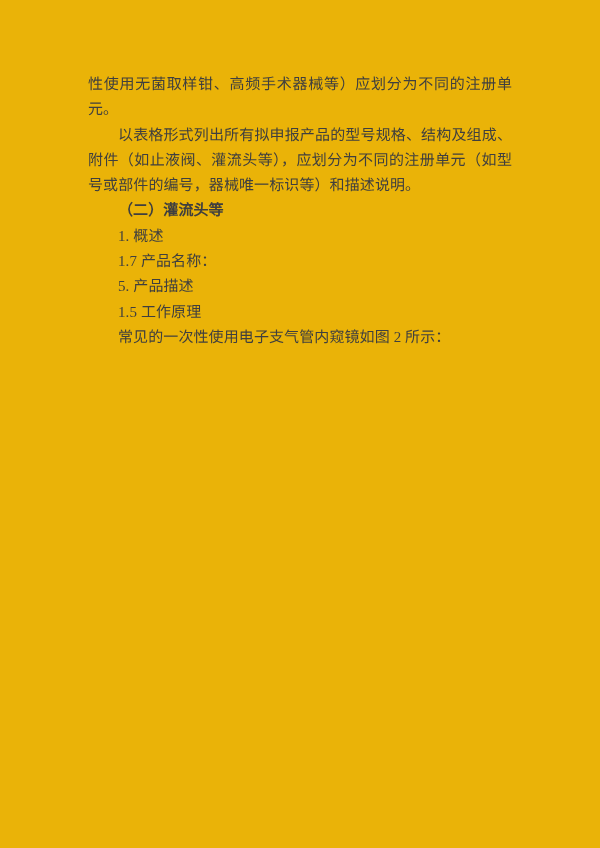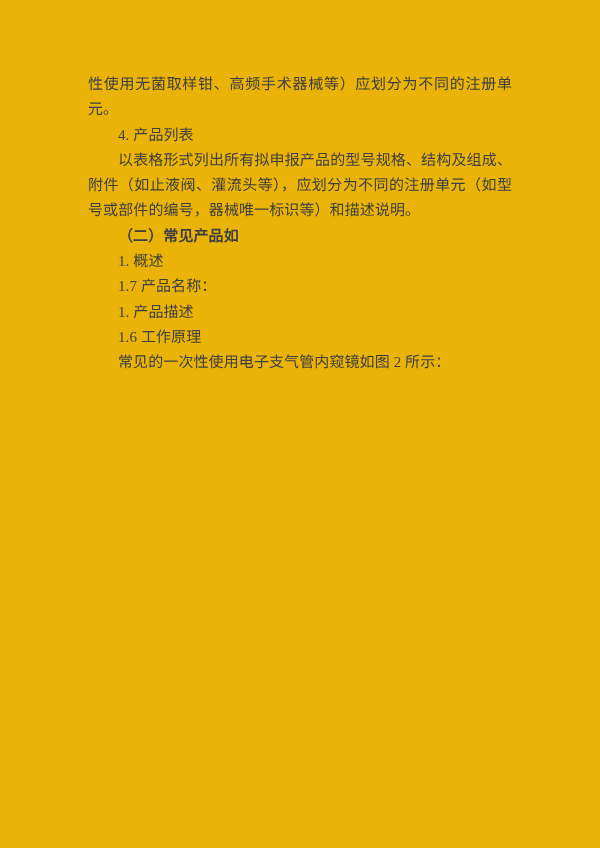--- a/index.html
+++ b/index.html
@@ -32,31 +32,30 @@
   .heading {
     font-weight: bold;
   }
 </style>
 </head>
 <body>
 
 <div class="page">
   <p class="para">性使用无菌取样钳、高频手术器械等）应划分为不同的注册单元。</p>
 
-  <p class="para indent">4. 产品列表</p>
 
   <p class="para indent">以表格形式列出所有拟申报产品的型号规格、结构及组成、附件（如止液阀、灌流头等），应划分为不同的注册单元（如型号或部件的编号，器械唯一标识等）和描述说明。</p>
 
-  <p class="para indent heading">（二）常见产品如</p>
+  <p class="para indent heading">（二）灌流头等</p>
 
   <p class="para indent">1. 概述</p>
 
 
   <p class="para indent">1.7 产品名称：</p>
 
 
-  <p class="para indent">1. 产品描述</p>
+  <p class="para indent">5. 产品描述</p>
 
-  <p class="para indent">1.6 工作原理</p>
+  <p class="para indent">1.5 工作原理</p>
 
 
   <p class="para indent">常见的一次性使用电子支气管内窥镜如图 2 所示：</p>
 </div>
 
 </body></html>

